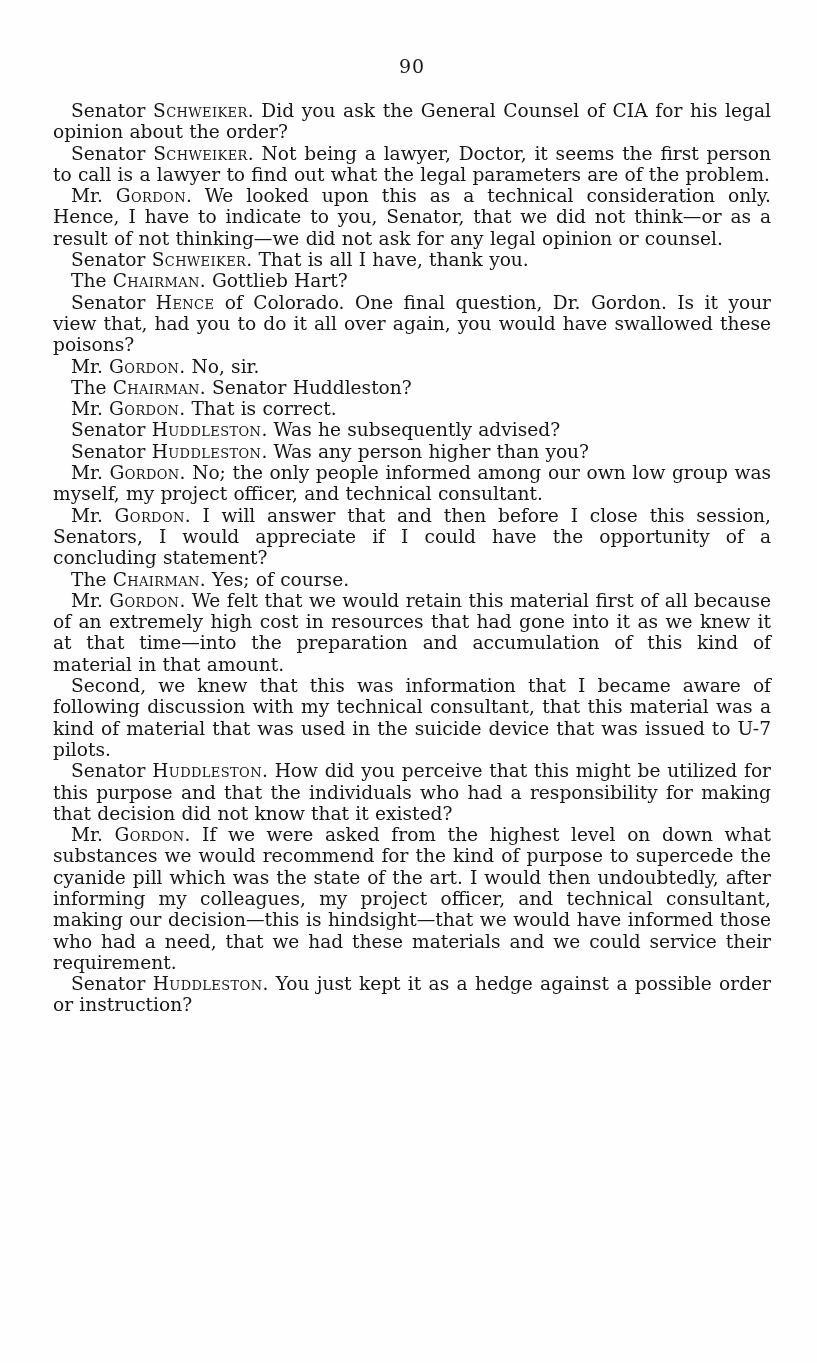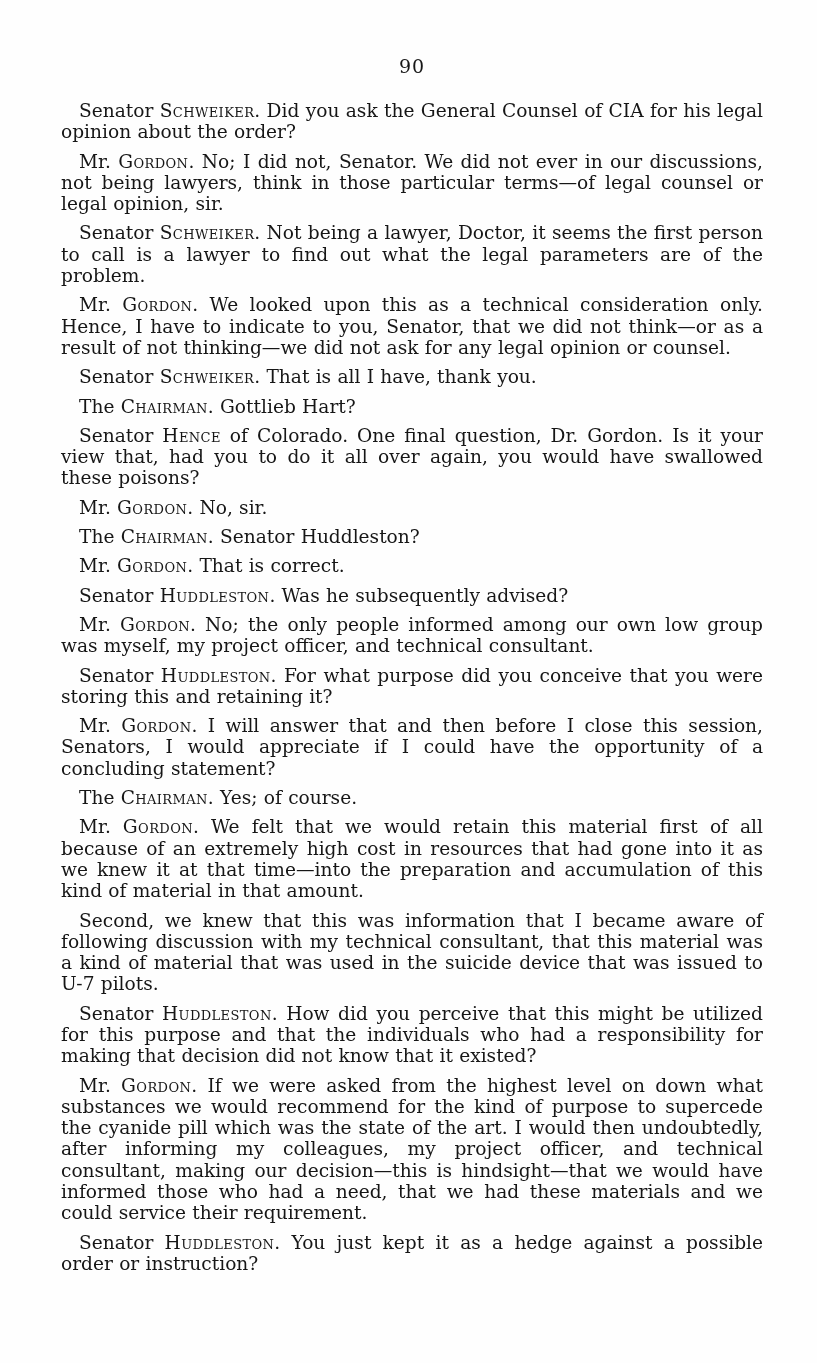--- a/index.html
+++ b/index.html
@@ -22,52 +22,51 @@
     top: 55px;
     width: 718px;
   }
   .page-number {
     text-align: center;
     font-size: 19px;
     letter-spacing: 1px;
     margin: 0 0 23px 0;
   }
   .para {
-    margin: 8px;
+    margin: 0;
     font-size: 18.6px;
     line-height: 21.3px;
     text-align: justify;
     text-indent: 18px;
     word-spacing: 0.02em;
   }
   .sc {
     font-variant: small-caps;
     letter-spacing: 0.4px;
   }
 </style>
 </head>
 <body>
 
 <div class="page">
   <div class="content">
     <div class="page-number">90</div>
     <div>
         <p class="para"><span class="reg">Senator </span><span class="sc">Schweiker</span><span class="reg">. Did you ask the General Counsel of CIA for his legal opinion about the order?</span></p>
-        <p class="para"><span class="reg">Mr. </span><span class="sc">Gordon</span><span class="reg">. No; I did not, Senator. We did not ever in our discussions, not being lawyers, think in those particular terms—of legal counsel or legal opinion, sir.</span></p>
         <p class="para"><span class="reg">Senator </span><span class="sc">Schweiker</span><span class="reg">. Not being a lawyer, Doctor, it seems the first person to call is a lawyer to find out what the legal parameters are of the problem.</span></p>
         <p class="para"><span class="reg">Mr. </span><span class="sc">Gordon</span><span class="reg">. We looked upon this as a technical consideration only. Hence, I have to indicate to you, Senator, that we did not think—or as a result of not thinking—we did not ask for any legal opinion or counsel.</span></p>
         <p class="para"><span class="reg">Senator </span><span class="sc">Schweiker</span><span class="reg">. That is all I have, thank you.</span></p>
         <p class="para"><span class="reg">The </span><span class="sc">Chairman</span><span class="reg">. Gottlieb Hart?</span></p>
         <p class="para"><span class="reg">Senator </span><span class="sc">Hence</span><span class="reg"> of Colorado. One final question, Dr. Gordon. Is it your view that, had you to do it all over again, you would have swallowed these poisons?</span></p>
         <p class="para"><span class="reg">Mr. </span><span class="sc">Gordon</span><span class="reg">. No, sir.</span></p>
         <p class="para"><span class="reg">The </span><span class="sc">Chairman</span><span class="reg">. Senator Huddleston?</span></p>
         <p class="para"><span class="reg">Mr. </span><span class="sc">Gordon</span><span class="reg">. That is correct.</span></p>
         <p class="para"><span class="reg">Senator </span><span class="sc">Huddleston</span><span class="reg">. Was he subsequently advised?</span></p>
+        <p class="para"><span class="reg">Senator </span><span class="sc">Huddleston</span><span class="reg">. Was any person higher than you?</span></p>
         <p class="para"><span class="reg">Mr. </span><span class="sc">Gordon</span><span class="reg">. No; the only people informed among our own low group was myself, my project officer, and technical consultant.</span></p>
-        <p class="para"><span class="reg">Senator </span><span class="sc">Huddleston</span><span class="reg">. For what purpose did you conceive that you were storing this and retaining it?</span></p>
         <p class="para"><span class="reg">Mr. </span><span class="sc">Gordon</span><span class="reg">. I will answer that and then before I close this session, Senators, I would appreciate if I could have the opportunity of a concluding statement?</span></p>
         <p class="para"><span class="reg">The </span><span class="sc">Chairman</span><span class="reg">. Yes; of course.</span></p>
         <p class="para"><span class="reg">Mr. </span><span class="sc">Gordon</span><span class="reg">. We felt that we would retain this material first of all because of an extremely high cost in resources that had gone into it as we knew it at that time—into the preparation and accumulation of this kind of material in that amount.</span></p>
         <p class="para"><span class="reg">Second, we knew that this was information that I became aware of following discussion with my technical consultant, that this material was a kind of material that was used in the suicide device that was issued to U-7 pilots.</span></p>
         <p class="para"><span class="reg">Senator </span><span class="sc">Huddleston</span><span class="reg">. How did you perceive that this might be utilized for this purpose and that the individuals who had a responsibility for making that decision did not know that it existed?</span></p>
         <p class="para"><span class="reg">Mr. </span><span class="sc">Gordon</span><span class="reg">. If we were asked from the highest level on down what substances we would recommend for the kind of purpose to supercede the cyanide pill which was the state of the art. I would then undoubtedly, after informing my colleagues, my project officer, and technical consultant, making our decision—this is hindsight—that we would have informed those who had a need, that we had these materials and we could service their requirement.</span></p>
         <p class="para"><span class="reg">Senator </span><span class="sc">Huddleston</span><span class="reg">. You just kept it as a hedge against a possible order or instruction?</span></p>
       </div>
   </div>
 </div>

